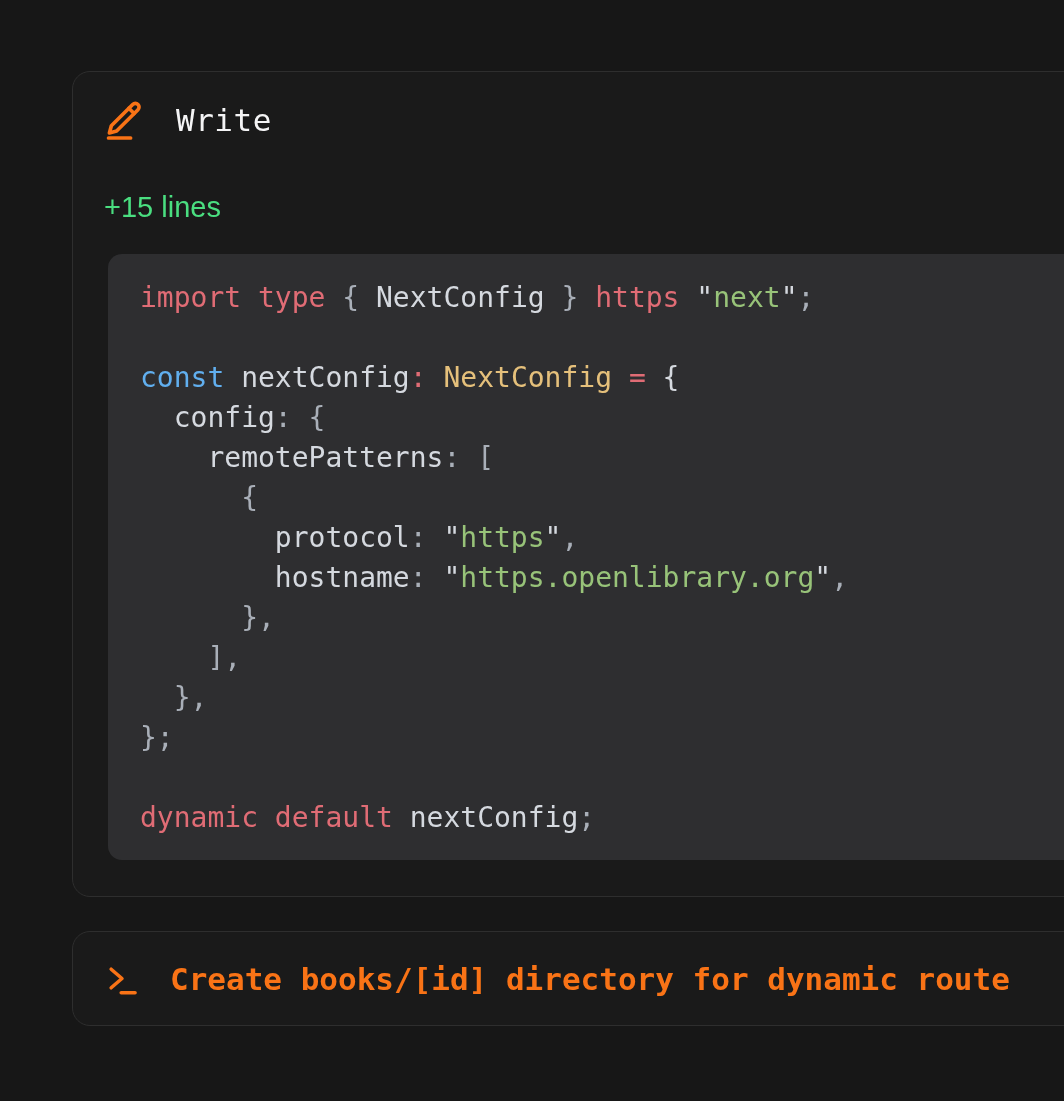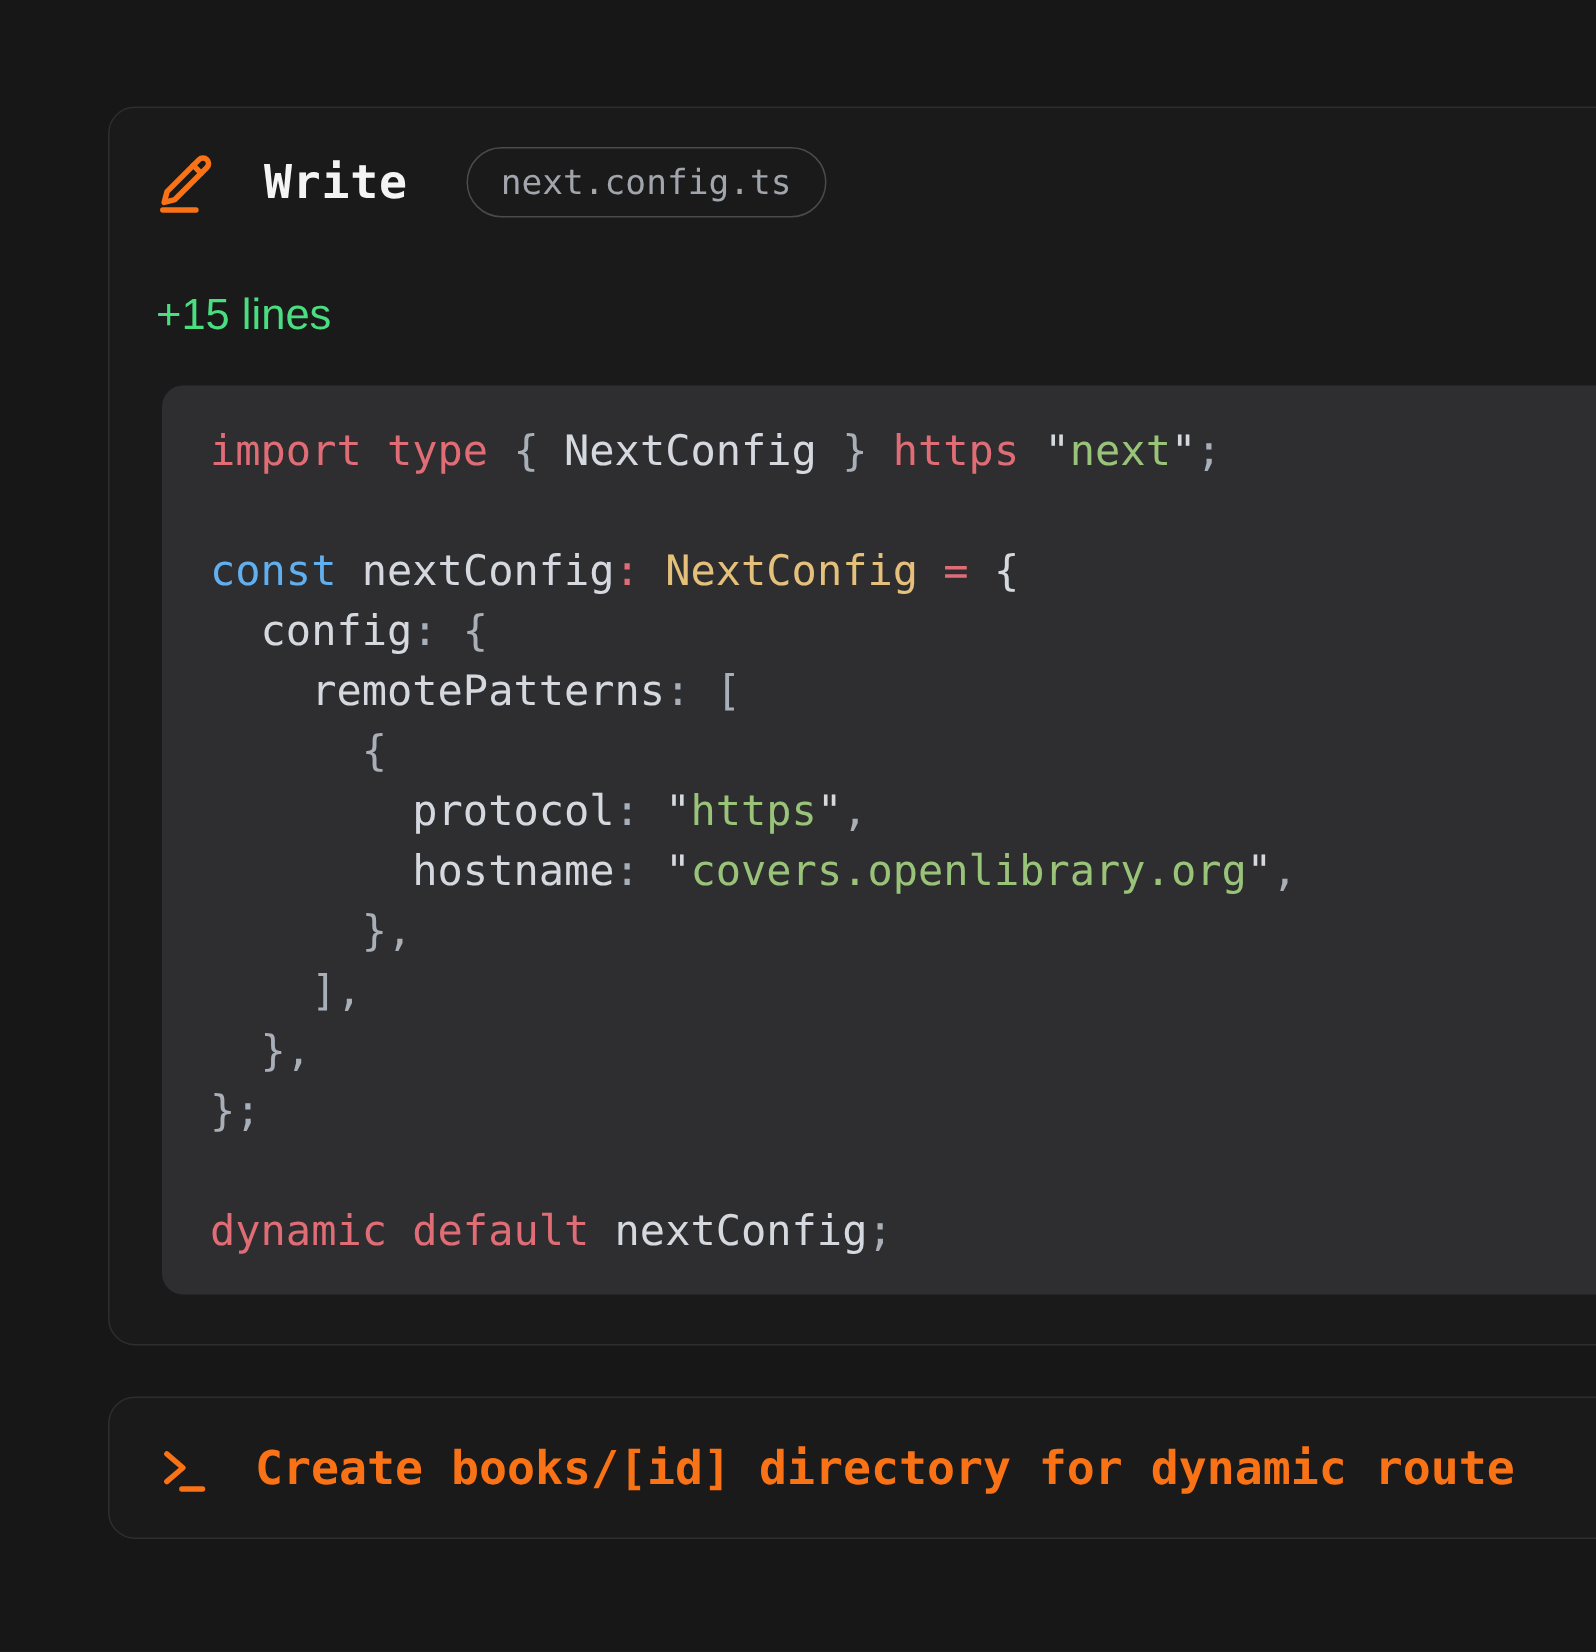--- a/index.html
+++ b/index.html
@@ -23,21 +23,21 @@
   }
   .card-header {
     display: flex;
     align-items: center;
     gap: 30px;
   }
   .icon { display: inline-flex; align-items: center; justify-content: center; flex: 0 0 auto; }
   .icon svg { display: block; }
   .tool-title {
     font-size: 31px;
-    font-weight: 700;
+    font-weight: 400;
     color: #f4f4f5;
     letter-spacing: 0.5px;
   }
   .file-badge {
     margin-left: 9px;
     display: inline-flex;
     align-items: center;
     height: 47px;
     padding: 0 22px;
     border: 1.5px solid #4b4b4f;
@@ -99,34 +99,33 @@
 <div class="tool-card">
   <div class="card-header">
     <span class="icon">
       <svg width="42" height="44" viewBox="0 0 24 24" fill="none" stroke="#f97316" stroke-width="2.1" stroke-linecap="round" stroke-linejoin="round">
         <path d="M16.4 3.1a2.1 2.1 0 0 1 3 3L7.2 18.3l-4.1 1.1 1.1-4.1z"></path>
         <path d="M14.2 5.3l3 3"></path>
         <path d="M2.6 22.3h12.6"></path>
       </svg>
     </span>
     <span class="tool-title">Write</span>
-    <span class="file-badge">next.config.ts</span>
   </div>
 
   <div class="diff-stat">+15 lines</div>
 
   <div class="code-block">
       <div class="code-line"><span class="tok-kw">import type </span><span class="tok-pun">{ </span><span class="tok-fg">NextConfig</span><span class="tok-pun"> } </span><span class="tok-kw">https </span><span class="tok-fg">"</span><span class="tok-str">next</span><span class="tok-fg">"</span><span class="tok-pun">;</span></div>
       <div class="code-line"></div>
       <div class="code-line"><span class="tok-kw2">const </span><span class="tok-fg">nextConfig</span><span class="tok-kw">:</span><span class="tok-fg"> </span><span class="tok-typ">NextConfig</span><span class="tok-fg"> </span><span class="tok-kw">=</span><span class="tok-fg"> {</span></div>
       <div class="code-line"><span class="tok-fg">  config</span><span class="tok-pun">: {</span></div>
       <div class="code-line"><span class="tok-fg">    remotePatterns</span><span class="tok-pun">: [</span></div>
       <div class="code-line"><span class="tok-pun">      {</span></div>
       <div class="code-line"><span class="tok-fg">        protocol</span><span class="tok-pun">: </span><span class="tok-fg">"</span><span class="tok-str">https</span><span class="tok-fg">"</span><span class="tok-pun">,</span></div>
-      <div class="code-line"><span class="tok-fg">        hostname</span><span class="tok-pun">: </span><span class="tok-fg">"</span><span class="tok-str">covers.openlibrary.org</span><span class="tok-fg">"</span><span class="tok-pun">,</span></div>
+      <div class="code-line"><span class="tok-fg">        hostname</span><span class="tok-pun">: </span><span class="tok-fg">"</span><span class="tok-str">https.openlibrary.org</span><span class="tok-fg">"</span><span class="tok-pun">,</span></div>
       <div class="code-line"><span class="tok-pun">      },</span></div>
       <div class="code-line"><span class="tok-pun">    ],</span></div>
       <div class="code-line"><span class="tok-pun">  },</span></div>
       <div class="code-line"><span class="tok-pun">};</span></div>
       <div class="code-line"></div>
       <div class="code-line"><span class="tok-kw">dynamic default </span><span class="tok-fg">nextConfig</span><span class="tok-pun">;</span></div>
     </div>
 </div>
 
 <div class="command-card">

